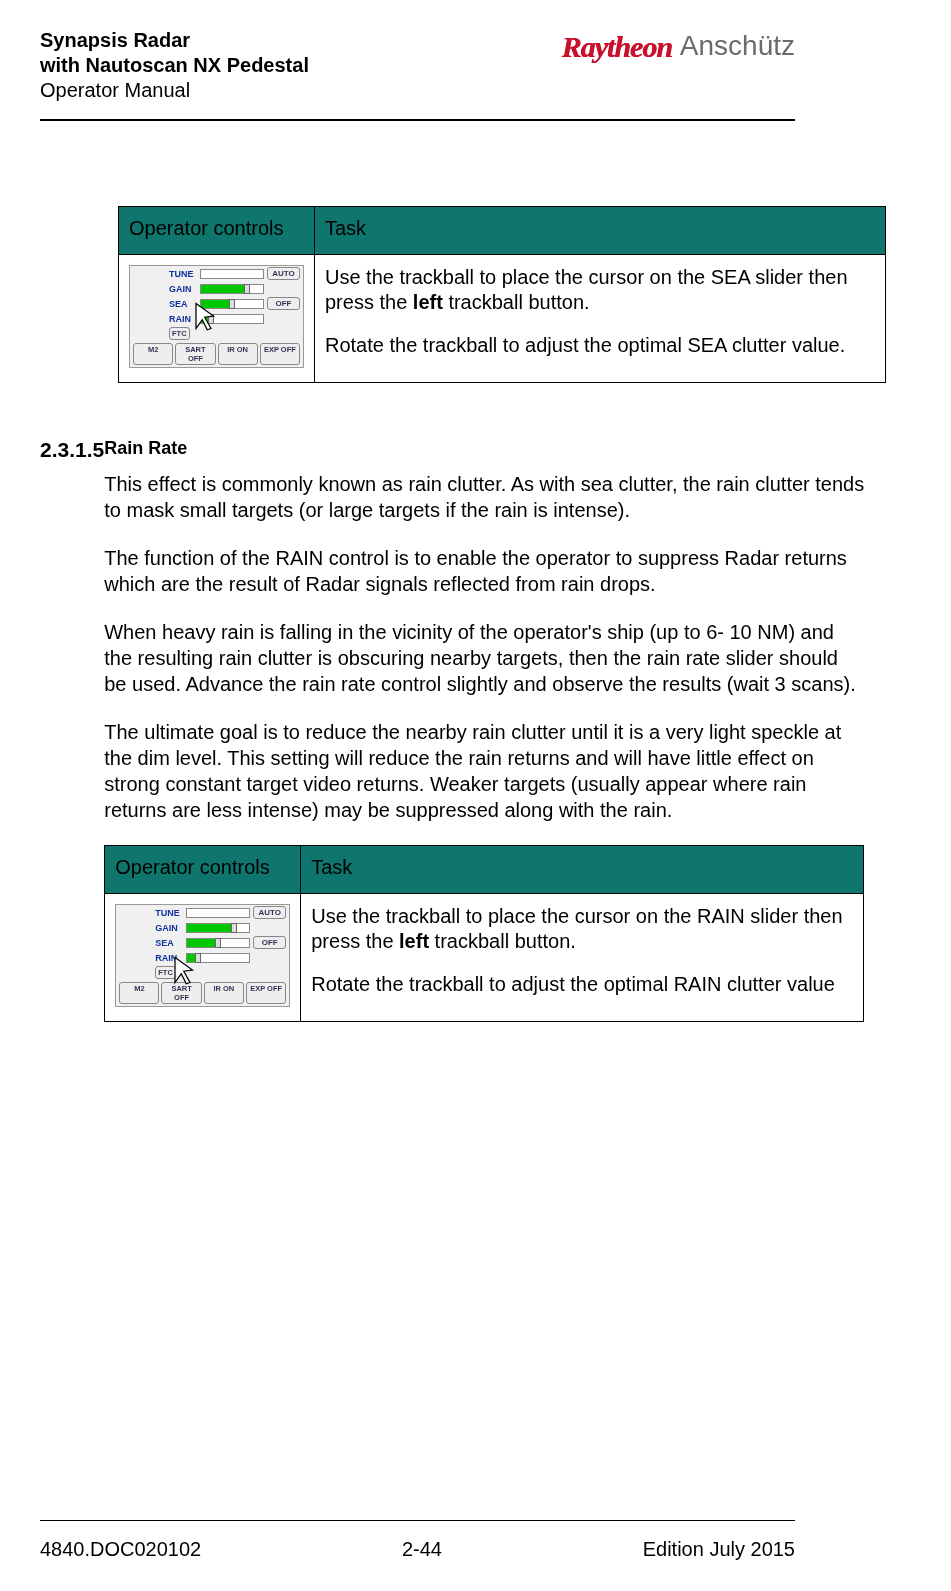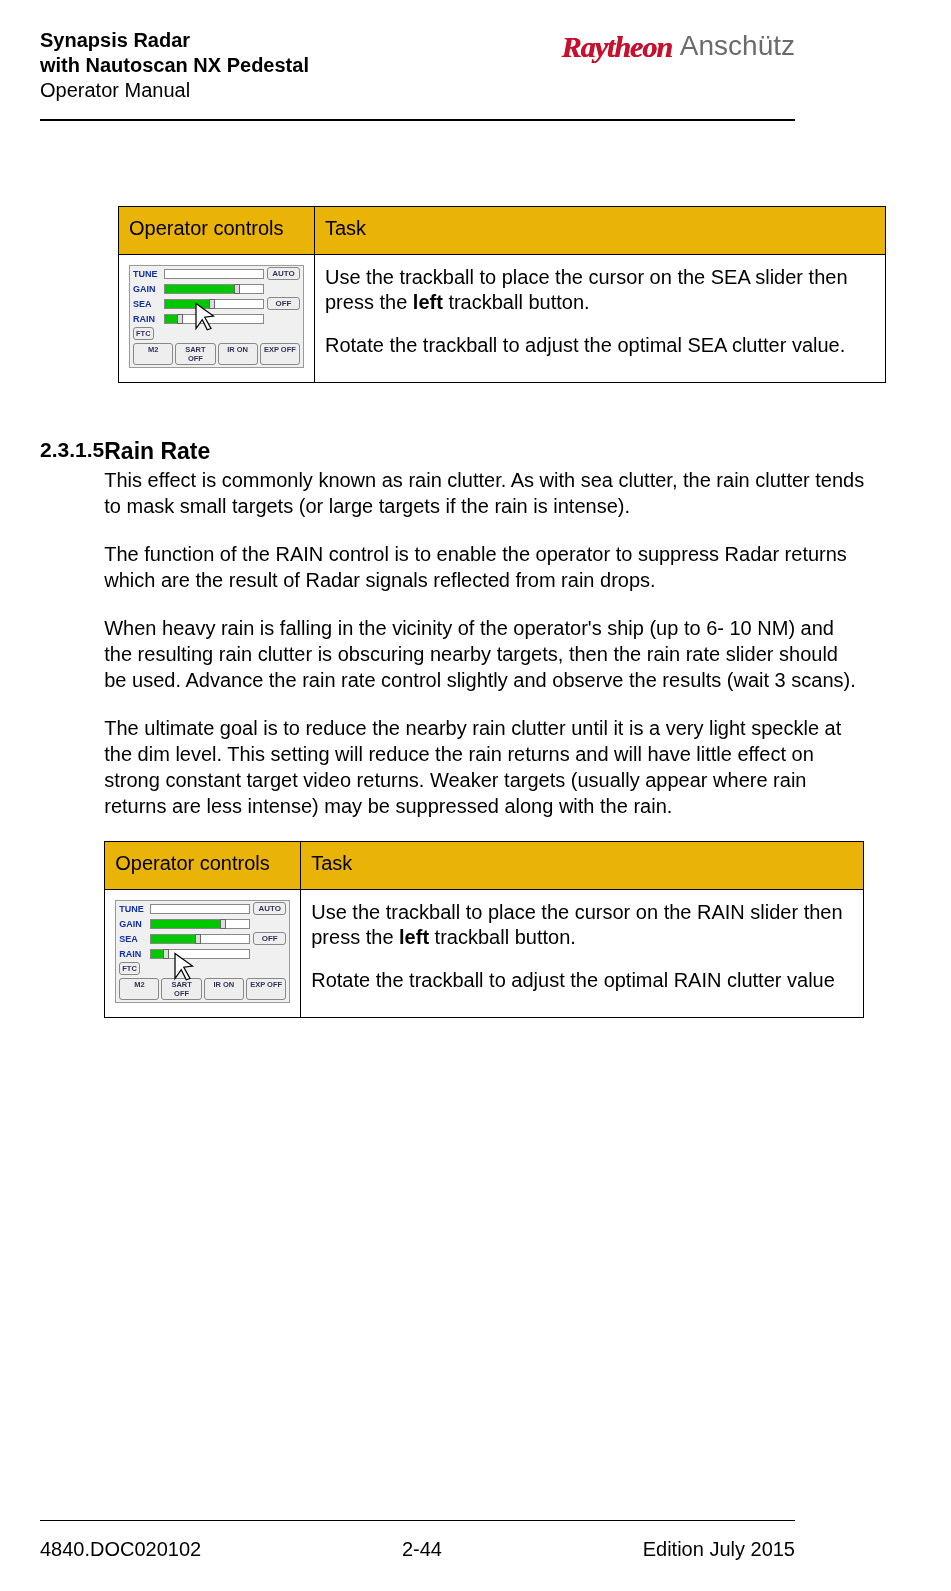--- a/index.html
+++ b/index.html
@@ -59,39 +59,39 @@
       border: 1px solid #000;
     }
     .table th, .table td {
       border: 1px solid #000;
       vertical-align: top;
       padding: 10px 10px 14px 10px;
       font-size: 20px;
       font-weight: normal;
       text-align: left;
     }
-    .table th { background: #eab308; }
+    .table th { background: #0f766e; }
     .task-cell p { margin-bottom: 18px; line-height: 1.25; }
     .task-cell p:last-child { margin-bottom: 10px; }
     .bold-inline { font-weight: bold; }
 
     
     .panel-cell { text-align: center; width: 195px; padding: 30px 6px 20px 6px;}
     .panel {
       width: 175px;
       background: #f0f0f0;
       border: 1px solid #999;
       font-size: 10px;
       font-family: Arial, sans-serif;
       font-weight: bold;
       color: #1030a0;
       position: relative;
       margin: 0 auto;
     }
-    .panel .row { display: flex; align-items: center; height: 15px; padding: 0 3px; gap: 3px;}
+    .panel .row { display: flex; align-items: center; height: 15px; padding: 0 3px; gap: 3px; margin-left: 36px;}
     .panel .row span.lbl { width: 28px; text-align: left; font-size: 9px;}
     .panel .bar {
       flex: 1 1 auto;
       height: 10px;
       background: #fff;
       border: 1px solid #888;
       position: relative;
     }
     .panel .bar .fill { position:absolute; top:0; bottom:0; left:0; background:#00c800; }
     .panel .bar.tune { background: linear-gradient(to right,#fff 0%, #fff 100%); }
@@ -107,21 +107,21 @@
     .cursor {
       position:absolute; width:28px; height:30px; pointer-events:none;
     }
     .cursor svg { width:100%; height:100%; }
 
     
     .section { margin-top: 55px; }
     .sec-row { display:flex; }
     .sec-num { width: 120px; font-size: 21px; font-weight:bold; }
     .sec-body { flex: 1; }
-    .sec-title { font-size: 23px; font-weight: bold; margin-bottom: 2px;}
+    .sec-title { font-size: 18px; font-weight: bold; margin-bottom: 12px;}
     .para { font-size: 20px; line-height: 1.3; margin-bottom: 22px; text-align: left;}
 
     
     .hr-bot { position:absolute; left:40px; right:50px; bottom: 70px; border:none; border-top:1px solid #000;}
     .footer { position:absolute; left:40px; right:50px; bottom: 30px; display:flex; justify-content: space-between; font-size: 20px;}
   </style>
 </head>
 <body>
 
 <div class="page">

